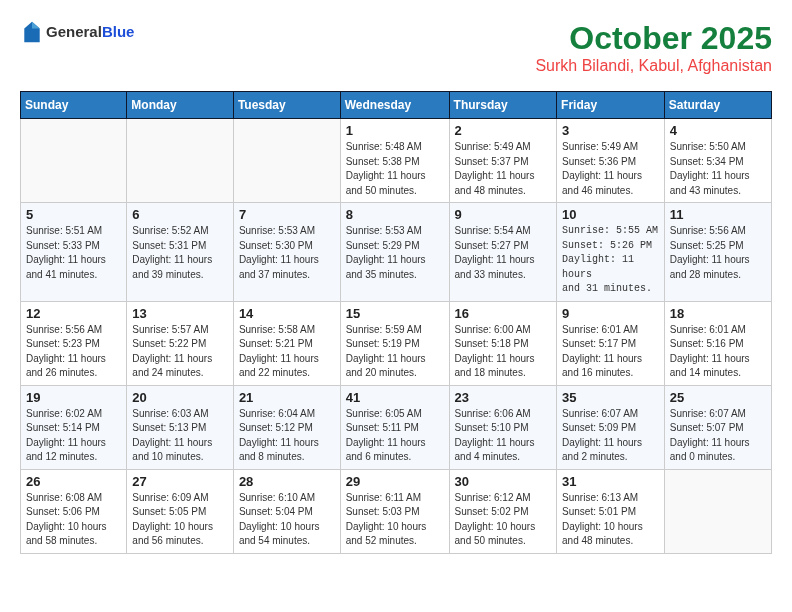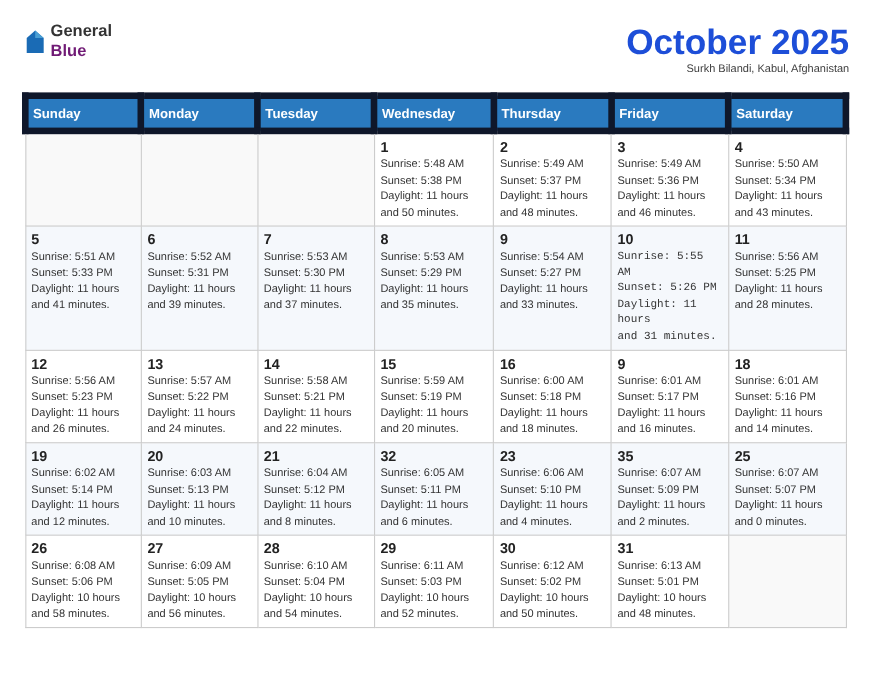--- a/index.html
+++ b/index.html
@@ -15,59 +15,58 @@
       justify-content: space-between;
       align-items: flex-start;
       margin-bottom: 16px;
     }
     .logo {
       display: flex;
       align-items: center;
     }
     .logo-text {
       display: flex;
-      flex-direction: column;
       font-size: 15px;
       font-weight: bold;
       line-height: 1.2;
     }
     .logo-general { color: #333; }
-    .logo-blue { color: #701a75; }
+    .logo-blue { color: #1d4ed8; }
     .logo-icon {
       width: 20px;
       height: 24px;
       margin-left: 2px;
       margin-right: 4px;
     }
     .title-block {
       text-align: right;
     }
     .month-title {
       font-size: 32px;
       font-weight: bold;
-      color: #1d4ed8;
+      color: #15803d;
     }
     .subtitle {
-      font-size: 10px;
-      color: #404040;
+      font-size: 16px;
+      color: #ef4444;
       margin-left: 19px;
     }
     .calendar {
       width: 100%;
       border-collapse: collapse;
       font-size: 11px;
     }
     .calendar th {
       background: #2a7abf;
       color: #fff;
       padding: 6px 4px;
       text-align: left;
       font-size: 12px;
       font-weight: bold;
-      border: 6px solid #0f172a;
+      border: 1px solid #0f172a;
     }
     .calendar td {
       border: 1px solid #ccc;
       vertical-align: top;
       padding: 4px 5px;
       width: 113px;
       min-height: 80px;
       background: #fff;
     }
     .calendar tr:nth-child(even) td {
@@ -273,21 +272,21 @@
 and 10 minutes.</div>
         </td>
         <td>
           <span class="day-number">21</span>
           <div class="day-info" style="white-space: pre-line;">Sunrise: 6:04 AM
 Sunset: 5:12 PM
 Daylight: 11 hours
 and 8 minutes.</div>
         </td>
         <td>
-          <span class="day-number">32</span>
+          <span class="day-number">41</span>
           <div class="day-info" style="white-space: pre-line;">Sunrise: 6:05 AM
 Sunset: 5:11 PM
 Daylight: 11 hours
 and 6 minutes.</div>
         </td>
         <td>
           <span class="day-number">23</span>
           <div class="day-info" style="white-space: pre-line;">Sunrise: 6:06 AM
 Sunset: 5:10 PM
 Daylight: 11 hours

